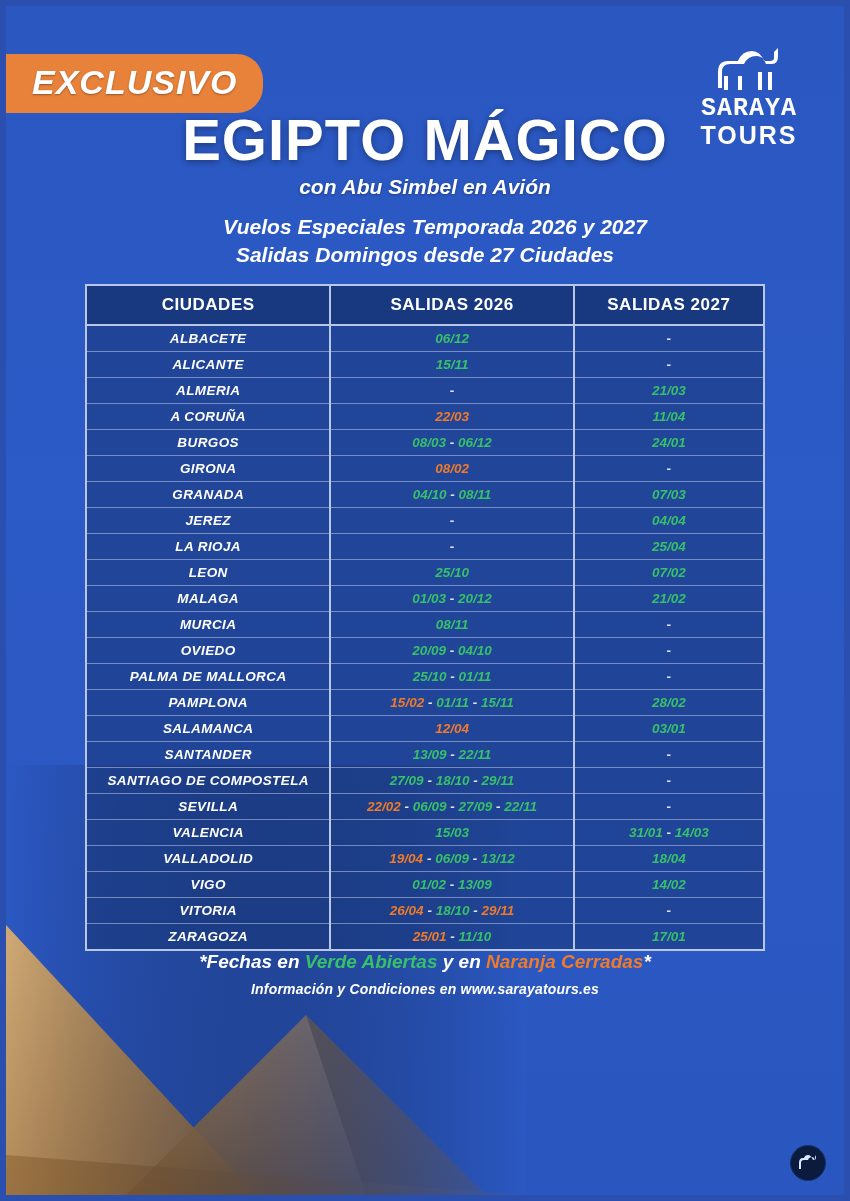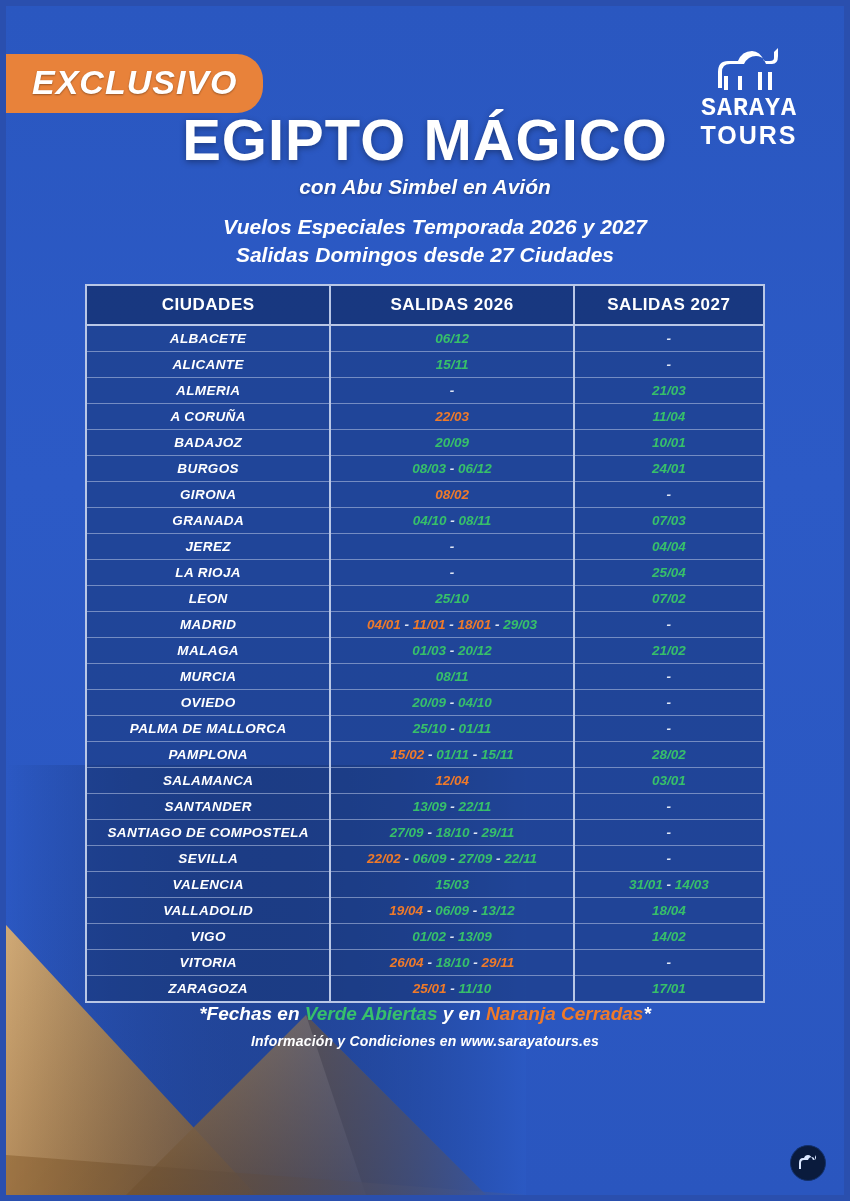--- a/index.html
+++ b/index.html
@@ -258,25 +258,20 @@
             <td class="city">ALMERIA</td>
             <td class="d2026"><span class="n">-</span></td>
             <td class="d2027"><span class="g">21/03</span></td>
           </tr>
           <tr>
             <td class="city">A CORUÑA</td>
             <td class="d2026"><span class="o">22/03</span></td>
             <td class="d2027"><span class="g">11/04</span></td>
           </tr>
           <tr>
-            <td class="city">BADAJOZ</td>
-            <td class="d2026"><span class="g">20/09</span></td>
-            <td class="d2027"><span class="g">10/01</span></td>
-          </tr>
-          <tr>
             <td class="city">BURGOS</td>
             <td class="d2026"><span class="g">08/03</span><span class="sep"> - </span><span class="g">06/12</span></td>
             <td class="d2027"><span class="g">24/01</span></td>
           </tr>
           <tr>
             <td class="city">GIRONA</td>
             <td class="d2026"><span class="o">08/02</span></td>
             <td class="d2027"><span class="n">-</span></td>
           </tr>
           <tr>
@@ -291,25 +286,20 @@
           </tr>
           <tr>
             <td class="city">LA RIOJA</td>
             <td class="d2026"><span class="n">-</span></td>
             <td class="d2027"><span class="g">25/04</span></td>
           </tr>
           <tr>
             <td class="city">LEON</td>
             <td class="d2026"><span class="g">25/10</span></td>
             <td class="d2027"><span class="g">07/02</span></td>
-          </tr>
-          <tr>
-            <td class="city">MADRID</td>
-            <td class="d2026"><span class="o">04/01</span><span class="sep"> - </span><span class="o">11/01</span><span class="sep"> - </span><span class="o">18/01</span><span class="sep"> - </span><span class="g">29/03</span></td>
-            <td class="d2027"><span class="n">-</span></td>
           </tr>
           <tr>
             <td class="city">MALAGA</td>
             <td class="d2026"><span class="g">01/03</span><span class="sep"> - </span><span class="g">20/12</span></td>
             <td class="d2027"><span class="g">21/02</span></td>
           </tr>
           <tr>
             <td class="city">MURCIA</td>
             <td class="d2026"><span class="g">08/11</span></td>
             <td class="d2027"><span class="n">-</span></td>

